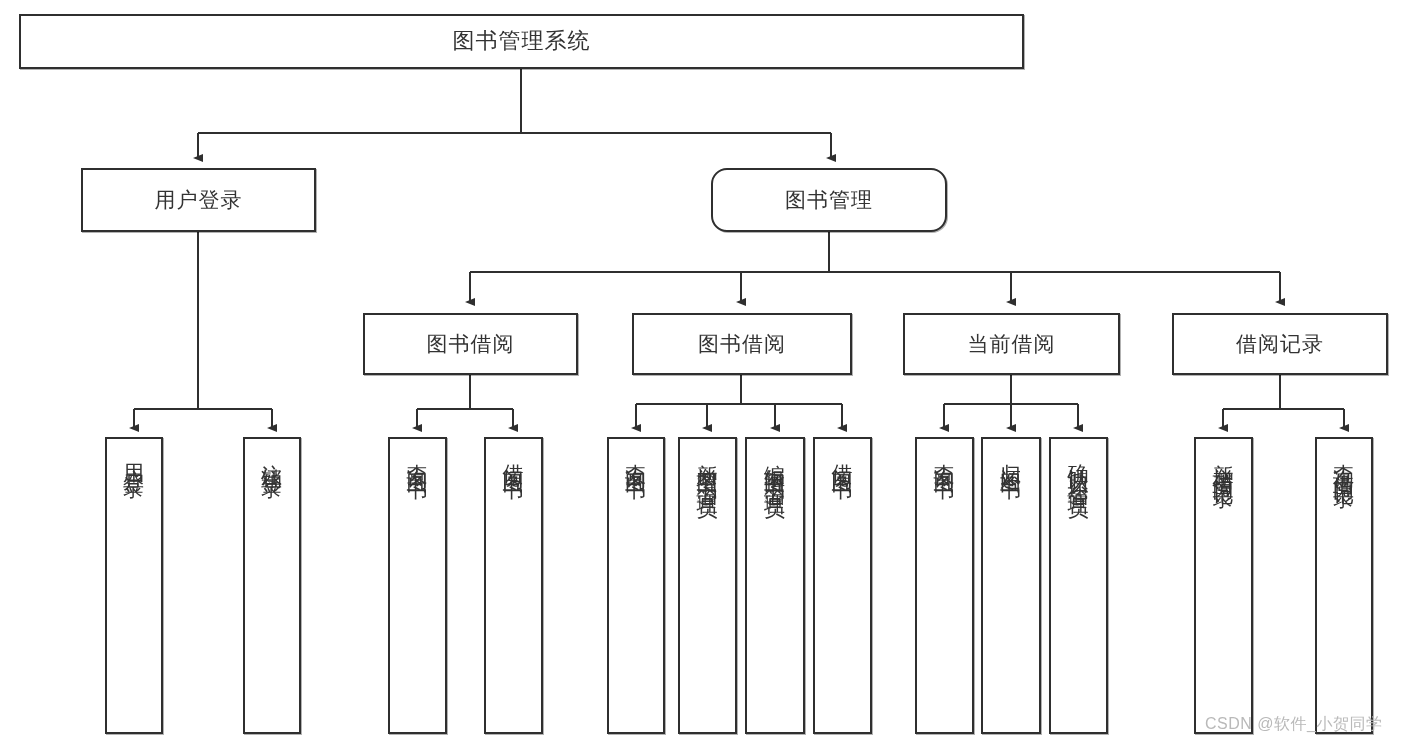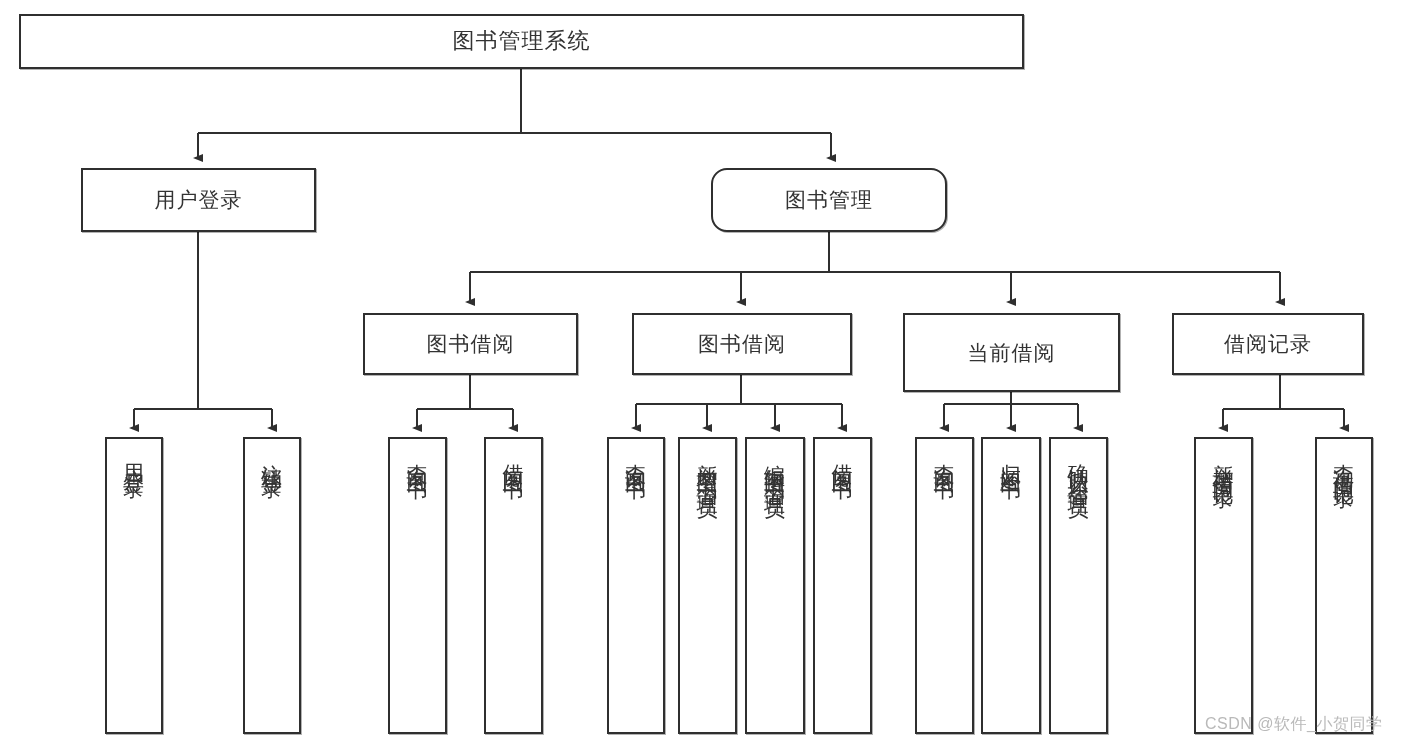--- a/index.html
+++ b/index.html
@@ -130,24 +130,24 @@
   <div class="node h" style="left: 711px; top: 168px; width: 236px; height: 64px; border-color: rgb(47, 47, 47); background: rgb(255, 255, 255); color: rgb(51, 51, 51); border-radius: 16px;">
     <span class="label">图书管理</span>
   </div>
 
   <div class="node h" style="left: 363px; top: 313px; width: 215px; height: 62px; border-color: rgb(47, 47, 47); background: rgb(255, 255, 255); color: rgb(51, 51, 51);">
     <span class="label">图书借阅</span>
   </div>
   <div class="node h" style="left: 632px; top: 313px; width: 220px; height: 62px; border-color: rgb(47, 47, 47); background: rgb(255, 255, 255); color: rgb(51, 51, 51);">
     <span class="label">图书借阅</span>
   </div>
-  <div class="node h" style="left: 903px; top: 313px; width: 217px; height: 79px; border-color: rgb(47, 47, 47); background: rgb(255, 255, 255); color: rgb(51, 51, 51);">
+  <div class="node h" style="left: 903px; top: 313px; width: 217px; height: 62px; border-color: rgb(47, 47, 47); background: rgb(255, 255, 255); color: rgb(51, 51, 51);">
     <span class="label">当前借阅</span>
   </div>
-  <div class="node h" style="left: 1172px; top: 313px; width: 192px; height: 62px; border-color: rgb(47, 47, 47); background: rgb(255, 255, 255); color: rgb(51, 51, 51);">
+  <div class="node h" style="left: 1172px; top: 313px; width: 216px; height: 62px; border-color: rgb(47, 47, 47); background: rgb(255, 255, 255); color: rgb(51, 51, 51);">
     <span class="label">借阅记录</span>
   </div>
 
   <div class="node v" style="left: 105px; top: 437px; width: 58px; height: 297px; border-color: rgb(47, 47, 47); background: rgb(255, 255, 255); color: rgb(51, 51, 51);">
     <span class="label">用户登录</span>
   </div>
   <div class="node v" style="left: 243px; top: 437px; width: 58px; height: 297px; border-color: rgb(47, 47, 47); background: rgb(255, 255, 255); color: rgb(51, 51, 51);">
     <span class="label">注销登录</span>
   </div>
   <div class="node v" style="left: 388px; top: 437px; width: 59px; height: 297px; border-color: rgb(47, 47, 47); background: rgb(255, 255, 255); color: rgb(51, 51, 51);">

